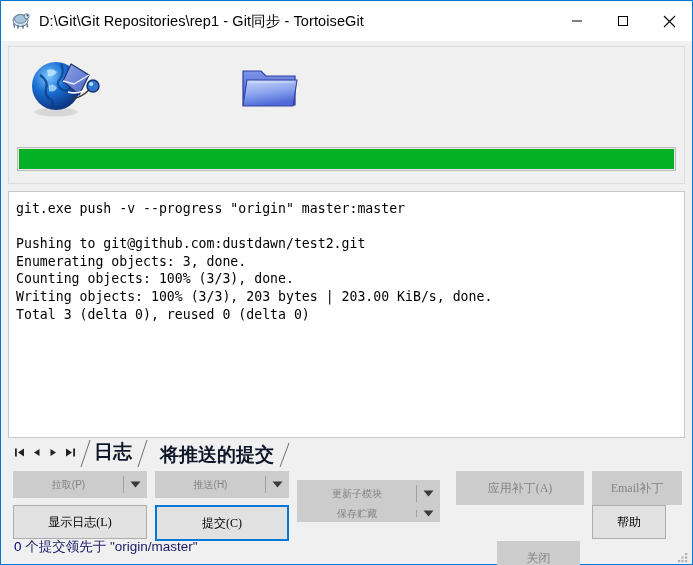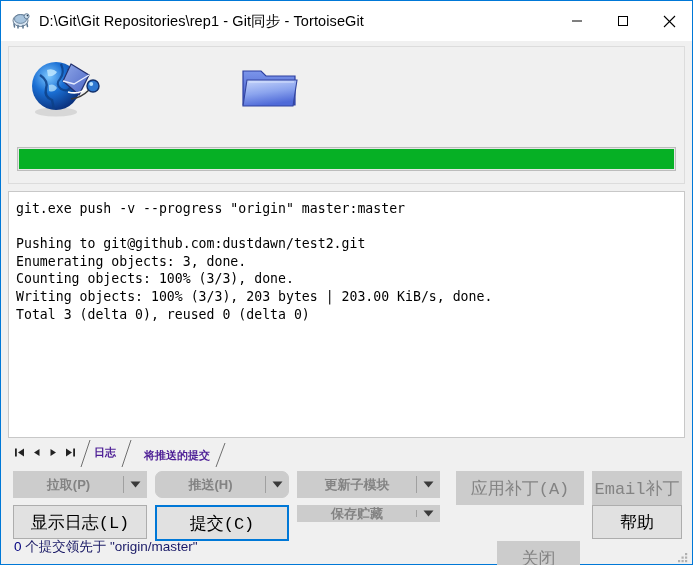--- a/index.html
+++ b/index.html
@@ -156,22 +156,22 @@
     display: flex;
     align-items: flex-end;
     height: 27px;
     margin-left: 2px;
   }
   .tab {
     position: relative;
     height: 24px;
     display: flex;
     align-items: center;
-    font-size: 11px;
-    color: #4c1d95;
+    font-size: 19px;
+    color: #0f172a;
     padding: 0 9px 0 13px;
     box-sizing: border-box;
     background: transparent;
   }
   .tab .slash-l, .tab .slash-r {
     position: absolute;
     top: 0;
     width: 11px;
     height: 100%;
   }
@@ -183,22 +183,22 @@
   .buttons-zone {
     flex: 0 0 auto;
     position: relative;
     height: 97px;
   }
   .btn {
     position: absolute;
     box-sizing: border-box;
     background: #cccccc;
     border: 1px solid #cccccc;
-    font-family: Liberation Mono, monospace;
-    font-size: 17px;
+    font-family: Liberation Serif, serif;
+    font-size: 12px;
     color: #838383;
     display: flex;
     align-items: center;
     justify-content: center;
     padding: 16px;
     white-space: nowrap;
   }
   .btn.enabled {
     background: #e1e1e1;
     border: 1px solid #adadad;
@@ -215,24 +215,23 @@
     background: #cccccc;
     border: 1px solid #cccccc;
     display: flex;
     align-items: stretch;
   }
   .btn-split .lbl {
     flex: 1 1 auto;
     display: flex;
     align-items: center;
     justify-content: center;
-    font-size: 13px;
+    font-size: 10px;
     color: #838383;
     white-space: nowrap;
-    font-weight: bold;
   }
   .btn-split .sep {
     width: 1px;
     background: #a0a0a0;
     margin: 4px 0;
     flex: 0 0 auto;
   }
   .btn-split .arrow {
     width: 22px;
     display: flex;
@@ -407,31 +406,31 @@
     <div class="btn-split" style="left:12px; top:4px; width:134px; height:27px;">
       <div class="lbl">拉取(P)</div>
       <div class="sep"></div>
       <div class="arrow">
         <svg width="11" height="7" viewBox="0 0 11 7">
           <path d="M0.5 0.5 L10.5 0.5 L5.5 6.5 Z" fill="#3a3a3a"></path>
         </svg>
       </div>
     </div>
 
-    <div class="btn-split" style="left:154px; top:4px; width:134px; height:27px;border-radius:7px;">
+    <div class="btn-split" style="left:154px; top:4px; width:134px; height:27px;">
       <div class="lbl">推送(H)</div>
       <div class="sep"></div>
       <div class="arrow">
         <svg width="11" height="7" viewBox="0 0 11 7">
           <path d="M0.5 0.5 L10.5 0.5 L5.5 6.5 Z" fill="#3a3a3a"></path>
         </svg>
       </div>
     </div>
 
-    <div class="btn-split" style="left:296px; top:4px; width:143px; height:27px;">
+    <div class="btn-split" style="left:296px; top:13px; width:143px; height:27px;">
       <div class="lbl">更新子模块</div>
       <div class="sep"></div>
       <div class="arrow">
         <svg width="11" height="7" viewBox="0 0 11 7">
           <path d="M0.5 0.5 L10.5 0.5 L5.5 6.5 Z" fill="#3a3a3a"></path>
         </svg>
       </div>
     </div>
 
     <div class="btn" style="left:455px; top:4px; width:128px; height:27px;">应用补丁(A)</div>
@@ -447,21 +446,21 @@
       <div class="sep"></div>
       <div class="arrow">
         <svg width="11" height="7" viewBox="0 0 11 7">
           <path d="M0.5 0.5 L10.5 0.5 L5.5 6.5 Z" fill="#3a3a3a"></path>
         </svg>
       </div>
     </div>
 
     <div class="btn" style="left:496px; top:38px; width:83px; height:28px;margin-top:36px;">关闭</div>
 
-    <div class="btn enabled" style="left:591px; top:38px; width:90px; height:28px;">帮助</div>
+    <div class="btn enabled" style="left:591px; top:38px; width:74px; height:28px;">帮助</div>
 
     <div class="status-text" style="top:71px;">
       <span class="num">0</span><span> 个提交领先于 "origin/master"</span>
     </div>
 
     <div class="resize-grip">
       <svg width="12" height="12" viewBox="0 0 12 12">
         <rect x="8" y="2" width="2.2" height="2.2" fill="#b0b0b0"></rect>
         <rect x="8" y="5.5" width="2.2" height="2.2" fill="#b0b0b0"></rect>
         <rect x="4.5" y="5.5" width="2.2" height="2.2" fill="#b0b0b0"></rect>

